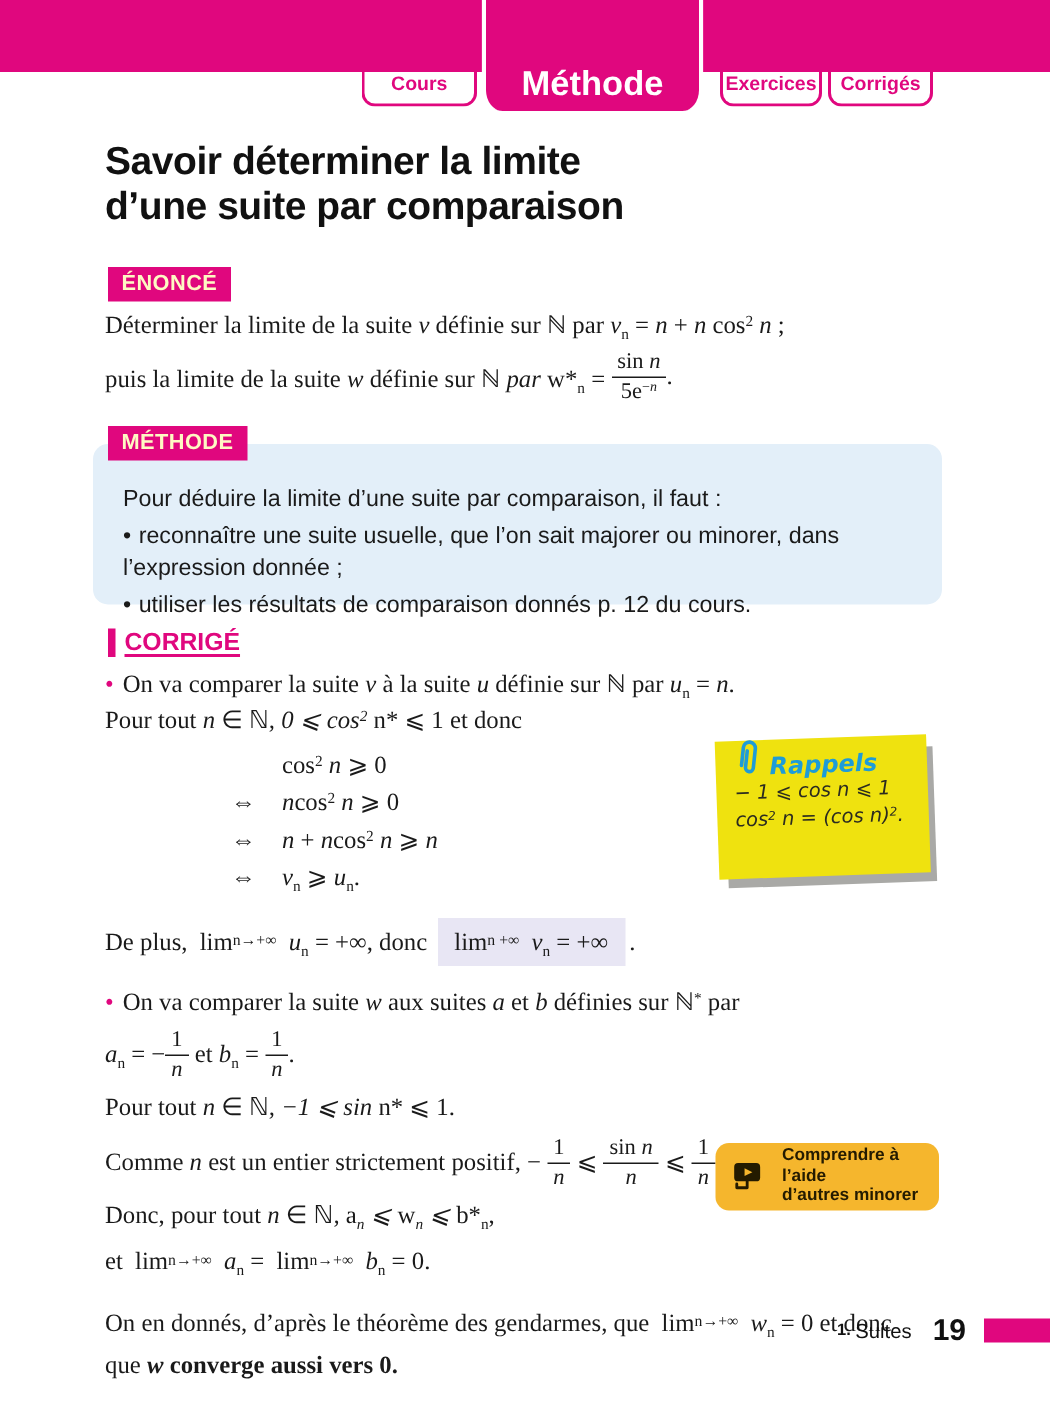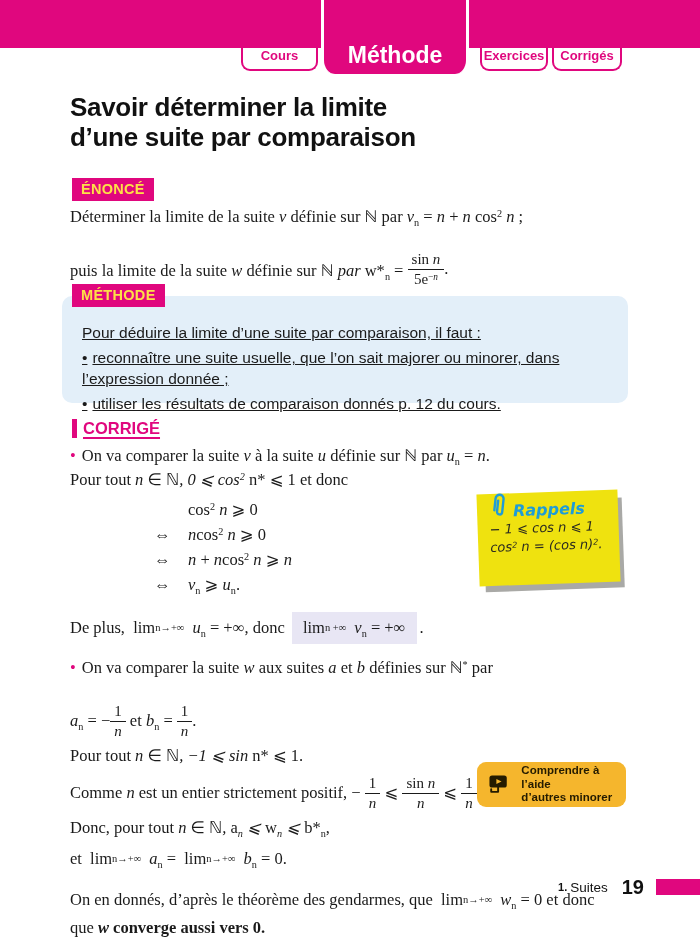--- a/index.html
+++ b/index.html
@@ -17,46 +17,46 @@
   .tab-exo   { left:480px; width:68px; }
   .tab-cor   { left:552px; width:70px; }
   .tab-active { position:absolute; top:0; left:321px; width:148px; height:74px; background:#E0077E;
                 border-left:3px solid #fff; border-right:3px solid #fff; border-radius:0 0 14px 14px;
                 color:#fff; font-family:"Liberation Sans", sans-serif; font-size:23px; font-weight:bold;
                 display:flex; align-items:flex-end; justify-content:center; padding-bottom:5px; cursor:pointer; }
 
   
   .title { position:absolute; top:92px; left:70px; font-family:"Liberation Sans", sans-serif;
            font-size:26px; font-weight:bold; line-height:1.16; letter-spacing:-0.3px; color:#111; }
-  .badge { display:inline-block; background:#E0077E; color:#fde047; font-family:"Liberation Sans", sans-serif;
+  .badge { display:inline-block; background:#E0077E; color:#fef9c3; font-family:"Liberation Sans", sans-serif;
            font-size:14.5px; font-weight:bold; padding:3px 9px 4px; letter-spacing:0.3px; }
   .badge-enonce { position:absolute; top:178px; left:72px; }
   .badge-methode { position:absolute; top:284px; left:72px; z-index:2; }
 
   
   .eno-l1 { position:absolute; top:204px; left:70px; width:575px; }
   .eno-l2 { position:absolute; top:228px; left:70px; width:575px; height:46px; }
 
   
   .mbox { position:absolute; top:296px; left:62px; width:566px; height:107px; background:#E3EFF9;
           border-radius:10px; padding:22px 18px 0 20px;
           font-family:"Liberation Sans", sans-serif; font-size:15.5px; line-height:1.32; color:#1a1a1a; }
-  .mbox p { margin-top:5px;text-decoration:underline; }
+  .mbox p { margin-top:5px; }
   .mbox .bdot-dark { margin-right:5px; }
 
   
   .cor-head { position:absolute; top:419px; left:72px; border-left:5px solid #E0077E; padding-left:6px;
               color:#E0077E; font-family:"Liberation Sans", sans-serif; font-size:16.5px; font-weight:bold;text-align:center; }
   .cor-head span { text-decoration:underline; text-decoration-thickness:2px; text-underline-offset:3px; }
   .cor-body { position:absolute; top:444px; left:70px; width:578px; line-height:24px; }
   .bdot { color:#E0077E; margin-right:6px; }
   .deriv { margin:5px 0 0 84px; }
   .deriv-row { display:flex; align-items:center; height:25px; }
   .deriv-sym { width:34px; }
-  .mline { display:flex; align-items:center; white-space:nowrap;margin-top:18px; }
+  .mline { display:flex; align-items:center; white-space:nowrap; }
   .mline > span { white-space:pre-wrap; }
   .row-deplus { margin-top:13px; height:36px; }
   .row-b2 { margin-top:10px; }
   .row-ab { height:46px; }
   .row-comme { height:46px; margin-top:2px; }
   .row-et { height:34px; margin-top:2px; }
   .row-concl { margin-top:8px; height:32px; }
 
   sub { font-size:62%; vertical-align:-0.4em; line-height:0; }
   sup { font-size:62%; vertical-align:0.45em; line-height:0; }

